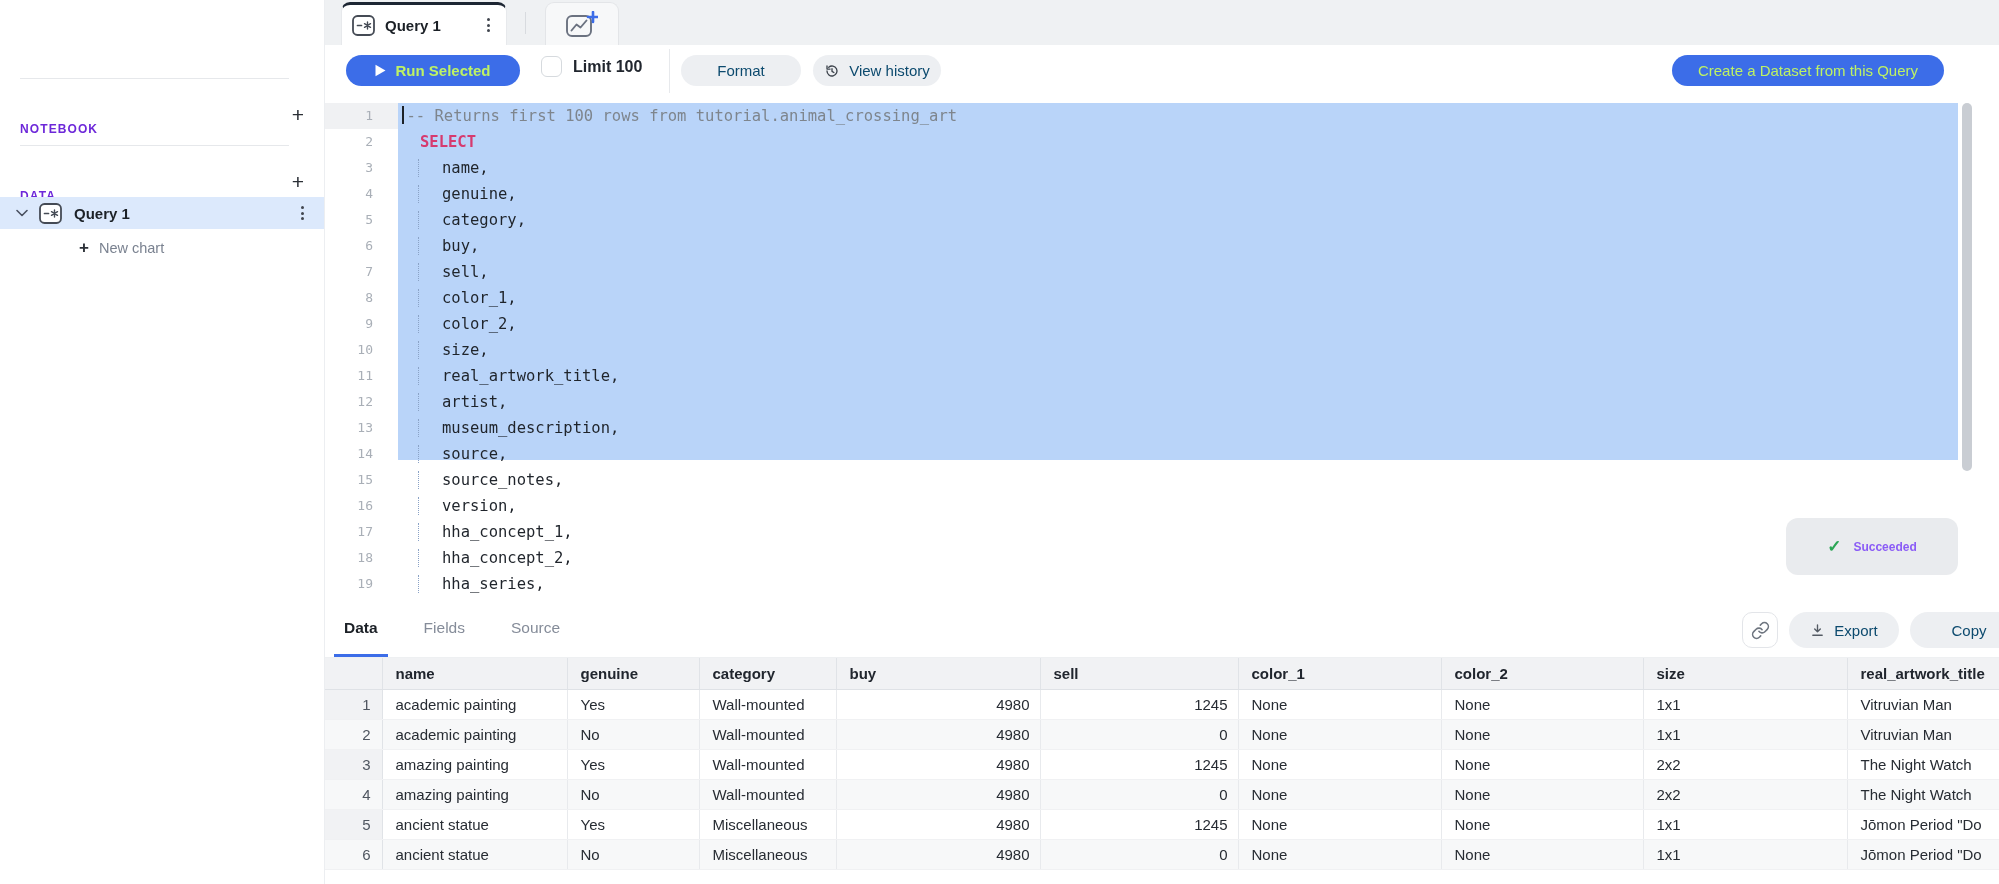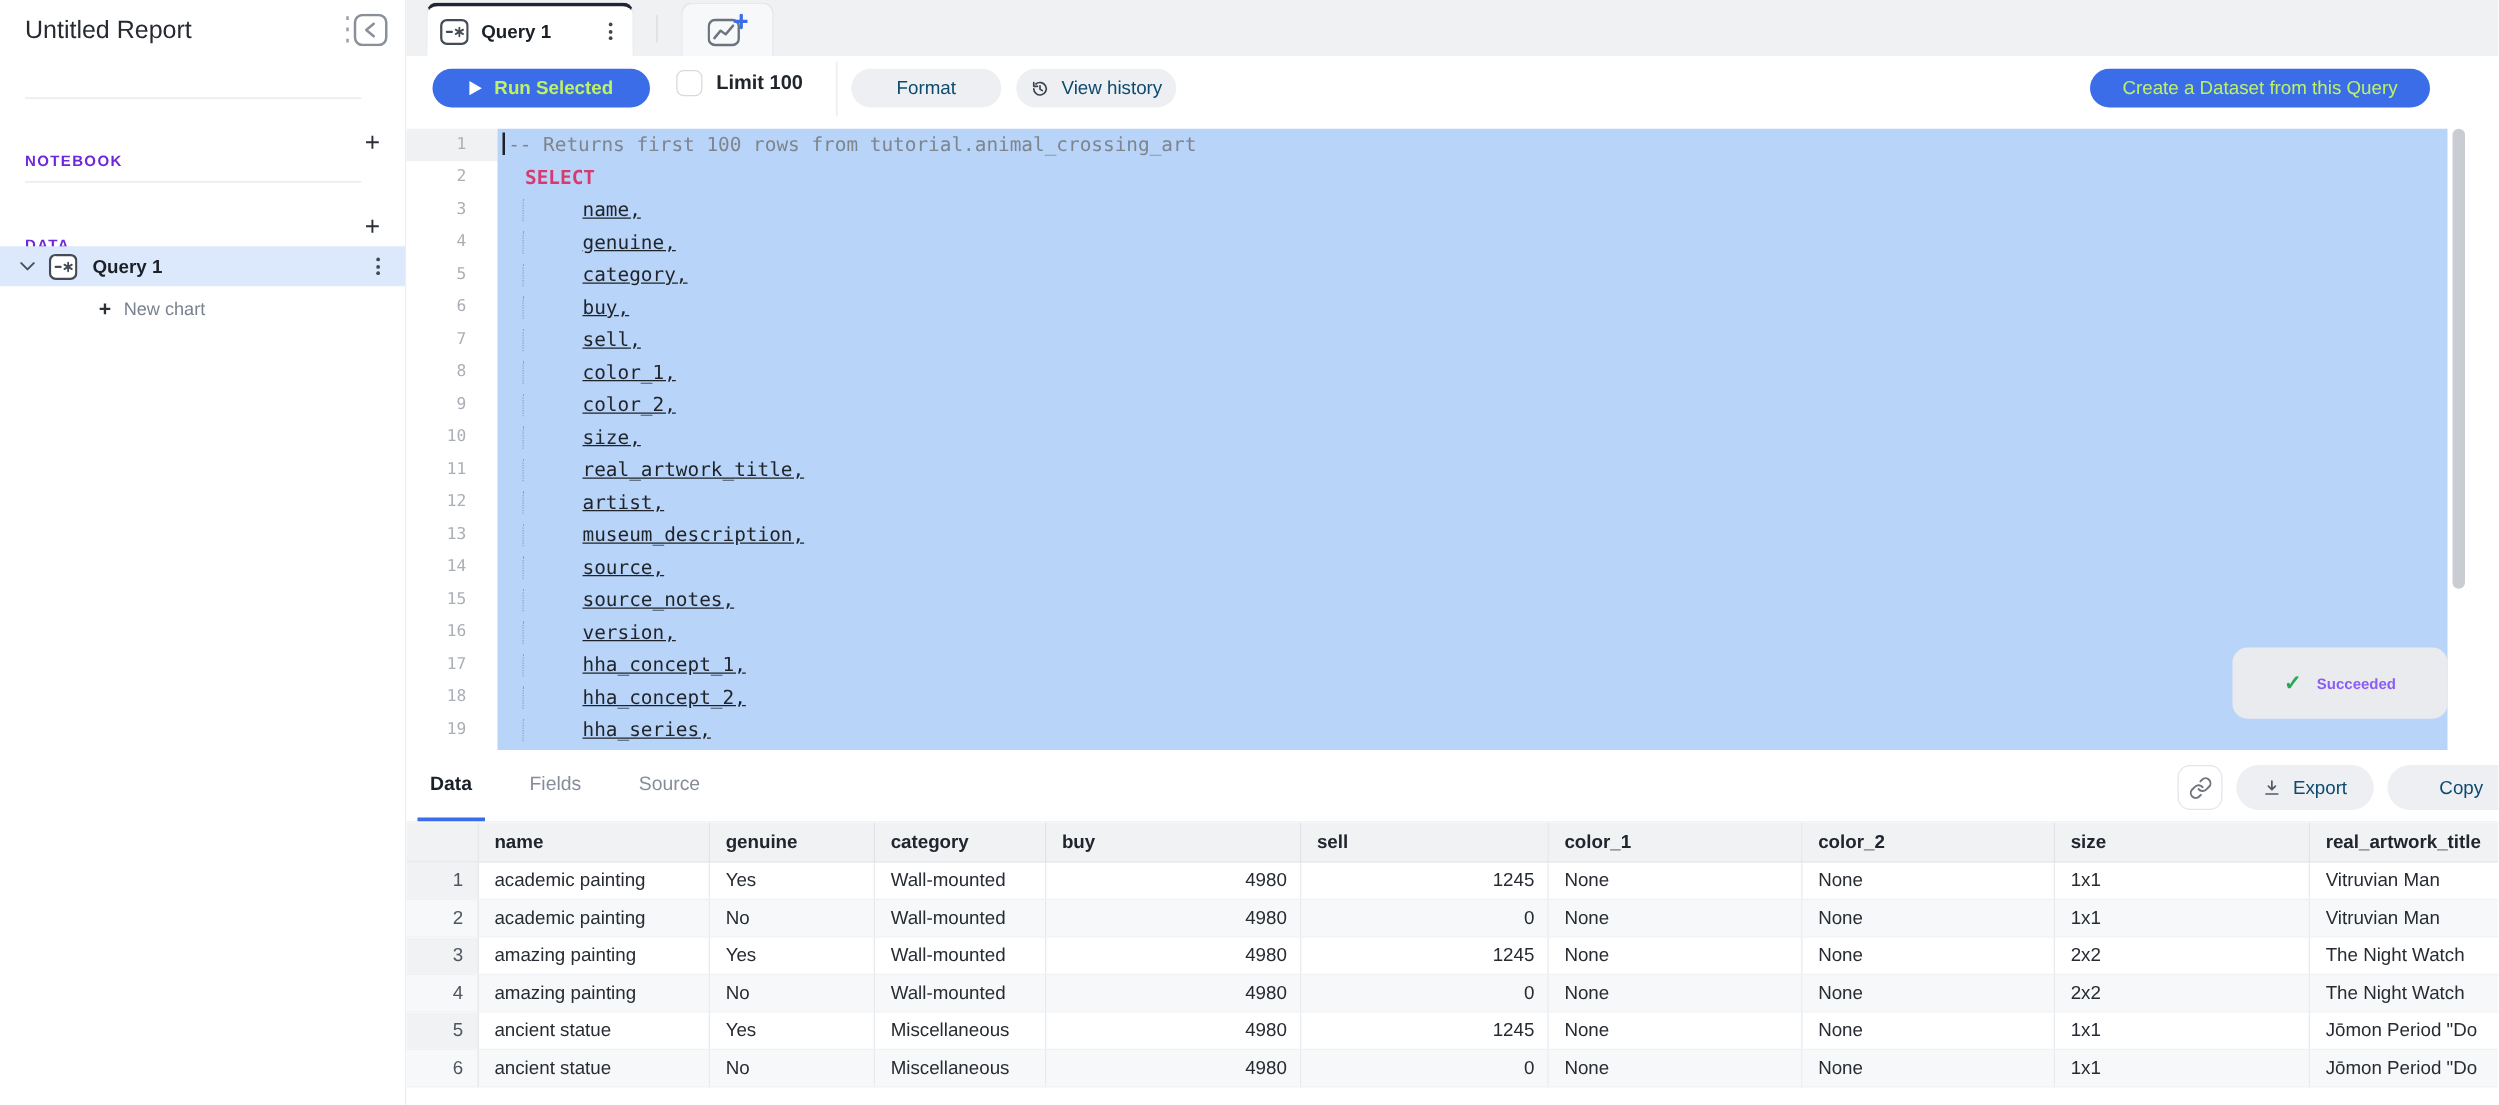--- a/index.html
+++ b/index.html
@@ -50,26 +50,26 @@
   .format-btn { position:absolute; left:356px; top:10px; width:120px; height:31px; }
   .history-btn { position:absolute; left:488px; top:10px; width:128px; height:31px; }
   .create-btn { position:absolute; left:1347px; top:10px; width:272px; height:31px; }
 
   
   .editor { position:absolute; left:0; top:97px; width:100%; height:505px; background:#fff; }
   .gutter { position:absolute; left:0; top:6px; width:73px; }
   .gutter .gl { height:26px; line-height:26px; text-align:right; padding-right:25px;
     font-family:"DejaVu Sans Mono", monospace; font-size:13px; color:#a9afb7; }
   .gutter .gl.active { background:#f0f1f3; }
-  .code { position:absolute; left:73px; top:6px; width:1560px; height:497px; background:var(--selection); }
+  .code { position:absolute; left:73px; top:6px; width:1560px; height:357px; background:var(--selection); }
   .code .ln { position:relative; height:26px; line-height:26px; white-space:pre;
     font-family:"DejaVu Sans Mono", monospace; font-size:15.5px; color:#1f242b; }
   .code .ln.comment { padding-left:4px; color:#7e858d; }
   .code .ln.keyword { padding-left:22px; color:var(--keyword); font-weight:700; }
-  .code .ln.field   { padding-left:68px;text-decoration:underline; }
+  .code .ln.field   { padding-left:44px; }
   .code .ln.field::before { content:""; position:absolute; left:20px; top:4px; bottom:4px; border-left:1px dotted #8aa2c6; }
   .caret { display:inline-block; width:1.5px; height:18px; background:#1c2127; vertical-align:-3px; margin-right:3px; }
   .scrollthumb { position:absolute; left:1637px; top:6px; width:10px; height:368px; background:#c9cdd3; border-radius:5px; }
   .status-badge { position:absolute; left:1461px; top:421px; width:172px; height:57px; background:#e9ebee; border-radius:12px;
     display:flex; align-items:center; justify-content:center; gap:12px; }
   .status-badge .check { color:var(--success); font-size:17px; font-weight:700; }
   .status-badge .st-label { font-size:12px; font-weight:700; color:#8b5cf6; }
 
   
   .results-header { position:absolute; left:0; top:602px; width:100%; height:56px; background:#fff; border-bottom:1px solid #eef0f2; }
@@ -93,30 +93,20 @@
   table.grid .num { text-align:right; padding-right:10px; }
 
   svg { display:block; }
 </style>
 </head>
 <body>
 
 <div class="app">
 
   <aside class="sidebar">
-    <div class="sb-header">
-      <span class="sb-title">Untitled Report</span>
-      <span class="collapse-btn">
-        <svg width="36" height="26" viewBox="0 0 36 26" fill="none">
-          <path d="M3 2v4 M3 11v4 M3 20v4" stroke="#9aa0a8" stroke-width="2" stroke-dasharray="3 3"></path>
-          <rect x="9" y="1" width="25" height="24" rx="6" stroke="#8a9099" stroke-width="2" fill="none"></rect>
-          <path d="M24 8l-6 5 6 5" stroke="#8a9099" stroke-width="2" fill="none" stroke-linecap="round" stroke-linejoin="round"></path>
-        </svg>
-      </span>
-    </div>
     <div class="sb-div" style="top:78px"></div>
 
     <div class="sb-section" style="top:103px">
       <span class="sec-label">NOTEBOOK</span>
       <span class="plus-btn">+</span>
     </div>
     <div class="sb-div" style="top:145px"></div>
 
     <div class="sb-section" style="top:170px">
       <span class="sec-label">DATA</span>

